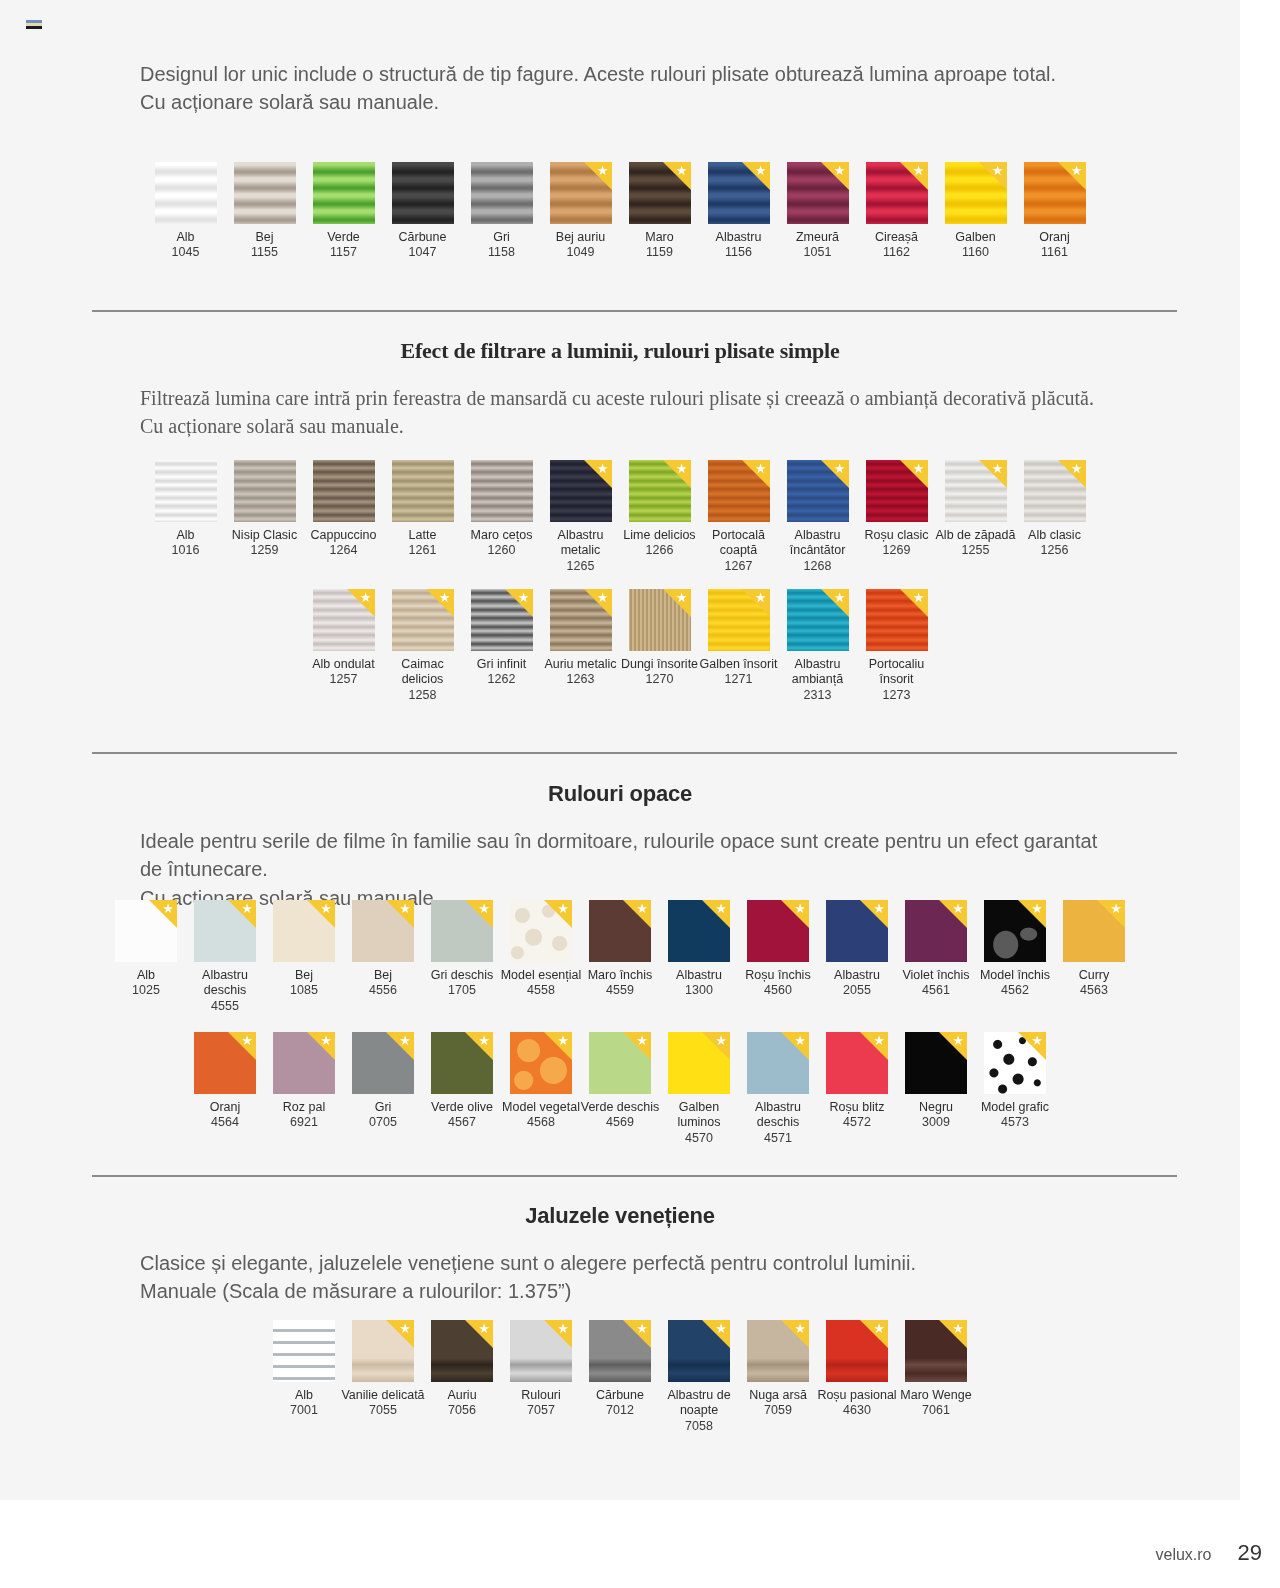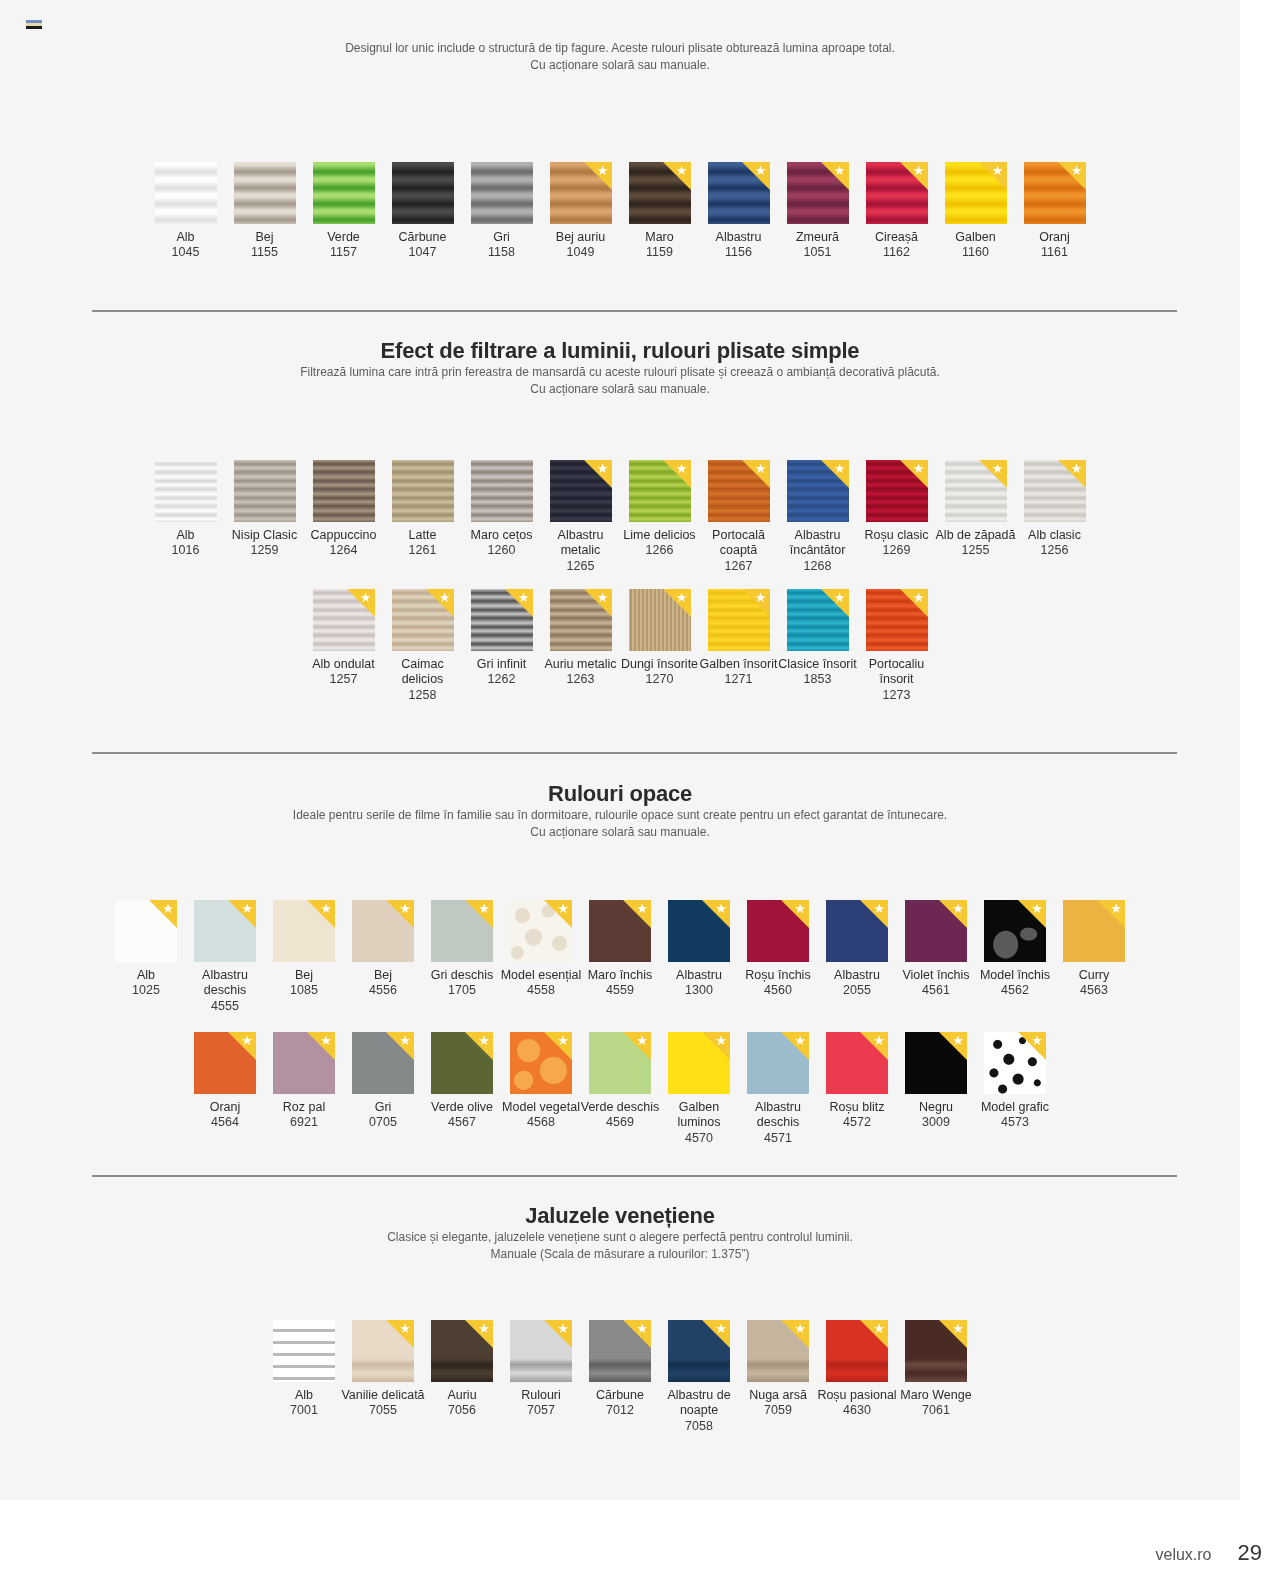--- a/index.html
+++ b/index.html
@@ -47,25 +47,24 @@
 
   .sec-title {
     text-align: center;
     font-size: 22px;
     font-weight: bold;
     color: #2b2b2b;
     letter-spacing: -0.2px;
     margin: 0;
   }
   .sec-sub {
-    text-align: center;
-    font-size: 12px;
+    font-size: 20px;
     color: #5c5c5c;
     line-height: 1.42;
-    margin: 0 auto 0;
+    margin: 20px auto 0;
     max-width: 960px;
     font-weight: 400;
   }
   .sec-sub .ln { display: block; }
 
   .divider {
     height: 2px;
     background: #8b8b8b;
     margin: 0 auto;
     width: 1085px;
@@ -323,21 +322,21 @@
               <span class="tri"></span>
               <span class="st">★</span>
             </div>
           </div>
           <div class="cap">
             <span class="nm">Oranj</span>
             <span class="cd">1161</span>
           </div>
         </div>
       </div>
-      <div class="section" style="position: absolute; left: 0px; top: 338px; width: 1240px;">
+      <div class="section" style="position: absolute; left: 0px; top: 338px; width: 1240px; font-family: Liberation Serif, serif;">
         <h2 class="sec-title">Efect de filtrare a luminii, rulouri plisate simple</h2>
         <p class="sec-sub">
           <span class="ln">Filtrează lumina care intră prin fereastra de mansardă cu aceste rulouri plisate și creează o ambianță decorativă plăcută.</span>
           <span class="ln">Cu acționare solară sau manuale.</span>
         </p>
       </div>
       <div class="row" style="position: absolute; left: 0px; width: 1240px; top: 460px;">
         <div class="cell">
           <div class="chip-wrap">
             <div class="chip">
@@ -594,22 +593,22 @@
           <div class="chip-wrap">
             <div class="chip">
               <div class="tex" style="background-image: repeating-linear-gradient(rgb(47, 182, 207) 0px, rgb(15, 135, 163) 4px, rgb(47, 182, 207) 8px, rgb(15, 135, 163) 12px, rgb(47, 182, 207) 17px);"></div>
             </div>
             <div class="badge">
               <span class="tri"></span>
               <span class="st">★</span>
             </div>
           </div>
           <div class="cap">
-            <span class="nm">Clasice însorit</span>
-            <span class="cd">1853</span>
+            <span class="nm">Albastru ambianță</span>
+            <span class="cd">2313</span>
           </div>
         </div>
         <div class="cell">
           <div class="chip-wrap">
             <div class="chip">
               <div class="tex" style="background-image: repeating-linear-gradient(rgb(239, 92, 42) 0px, rgb(201, 58, 18) 4px, rgb(239, 92, 42) 8px, rgb(201, 58, 18) 12px, rgb(239, 92, 42) 17px);"></div>
             </div>
             <div class="badge">
               <span class="tri"></span>
               <span class="st">★</span>

